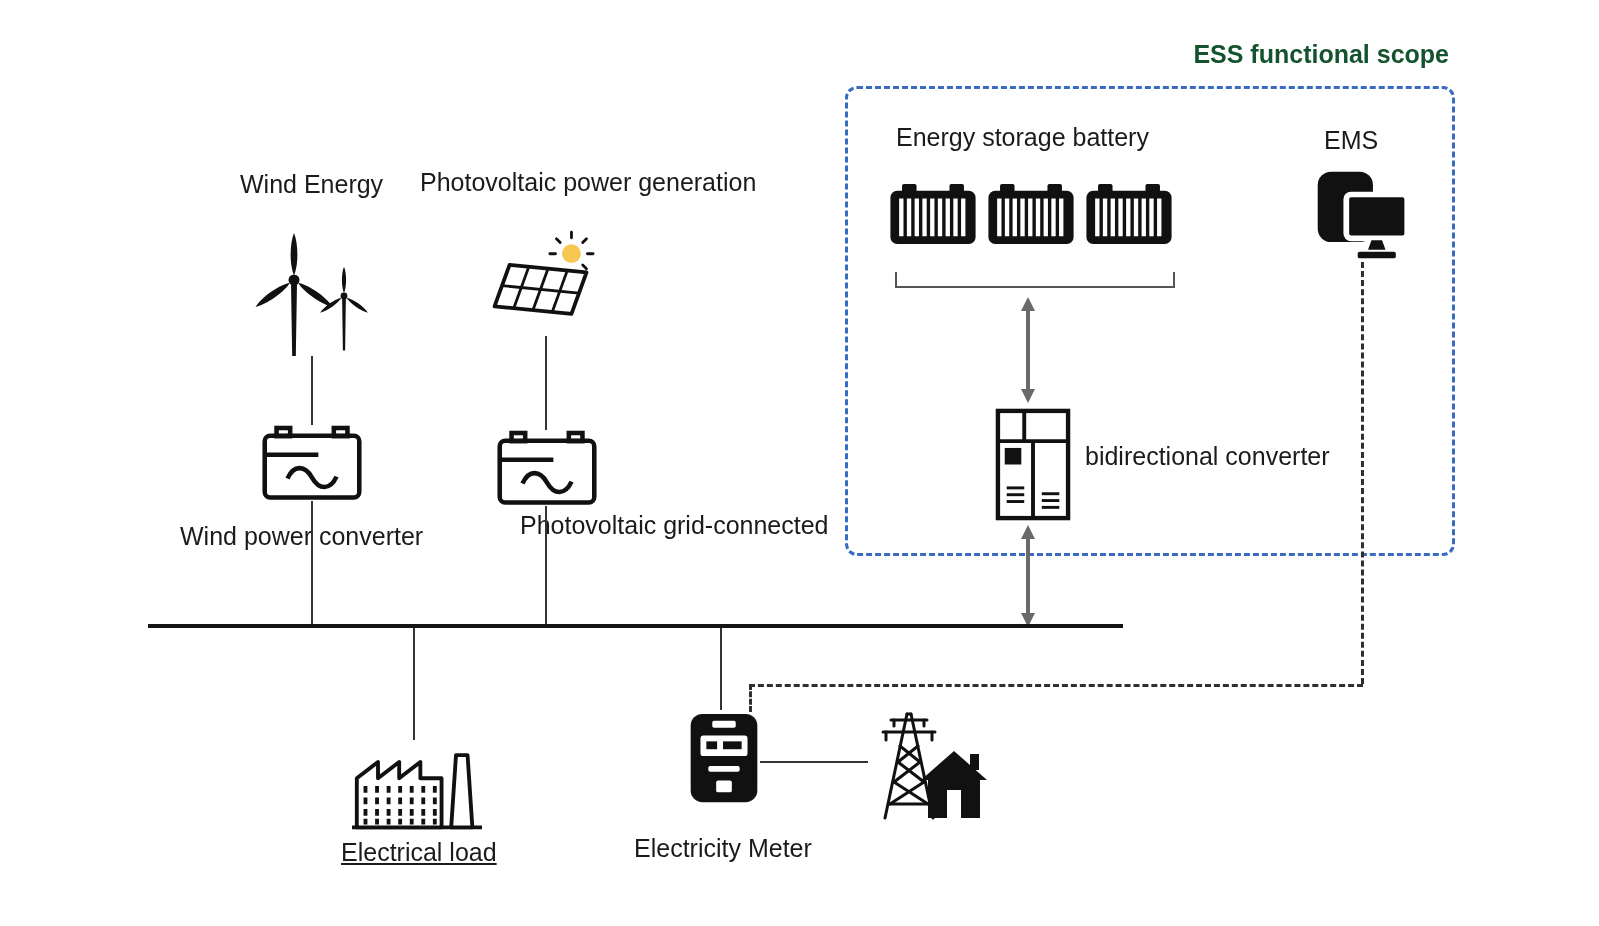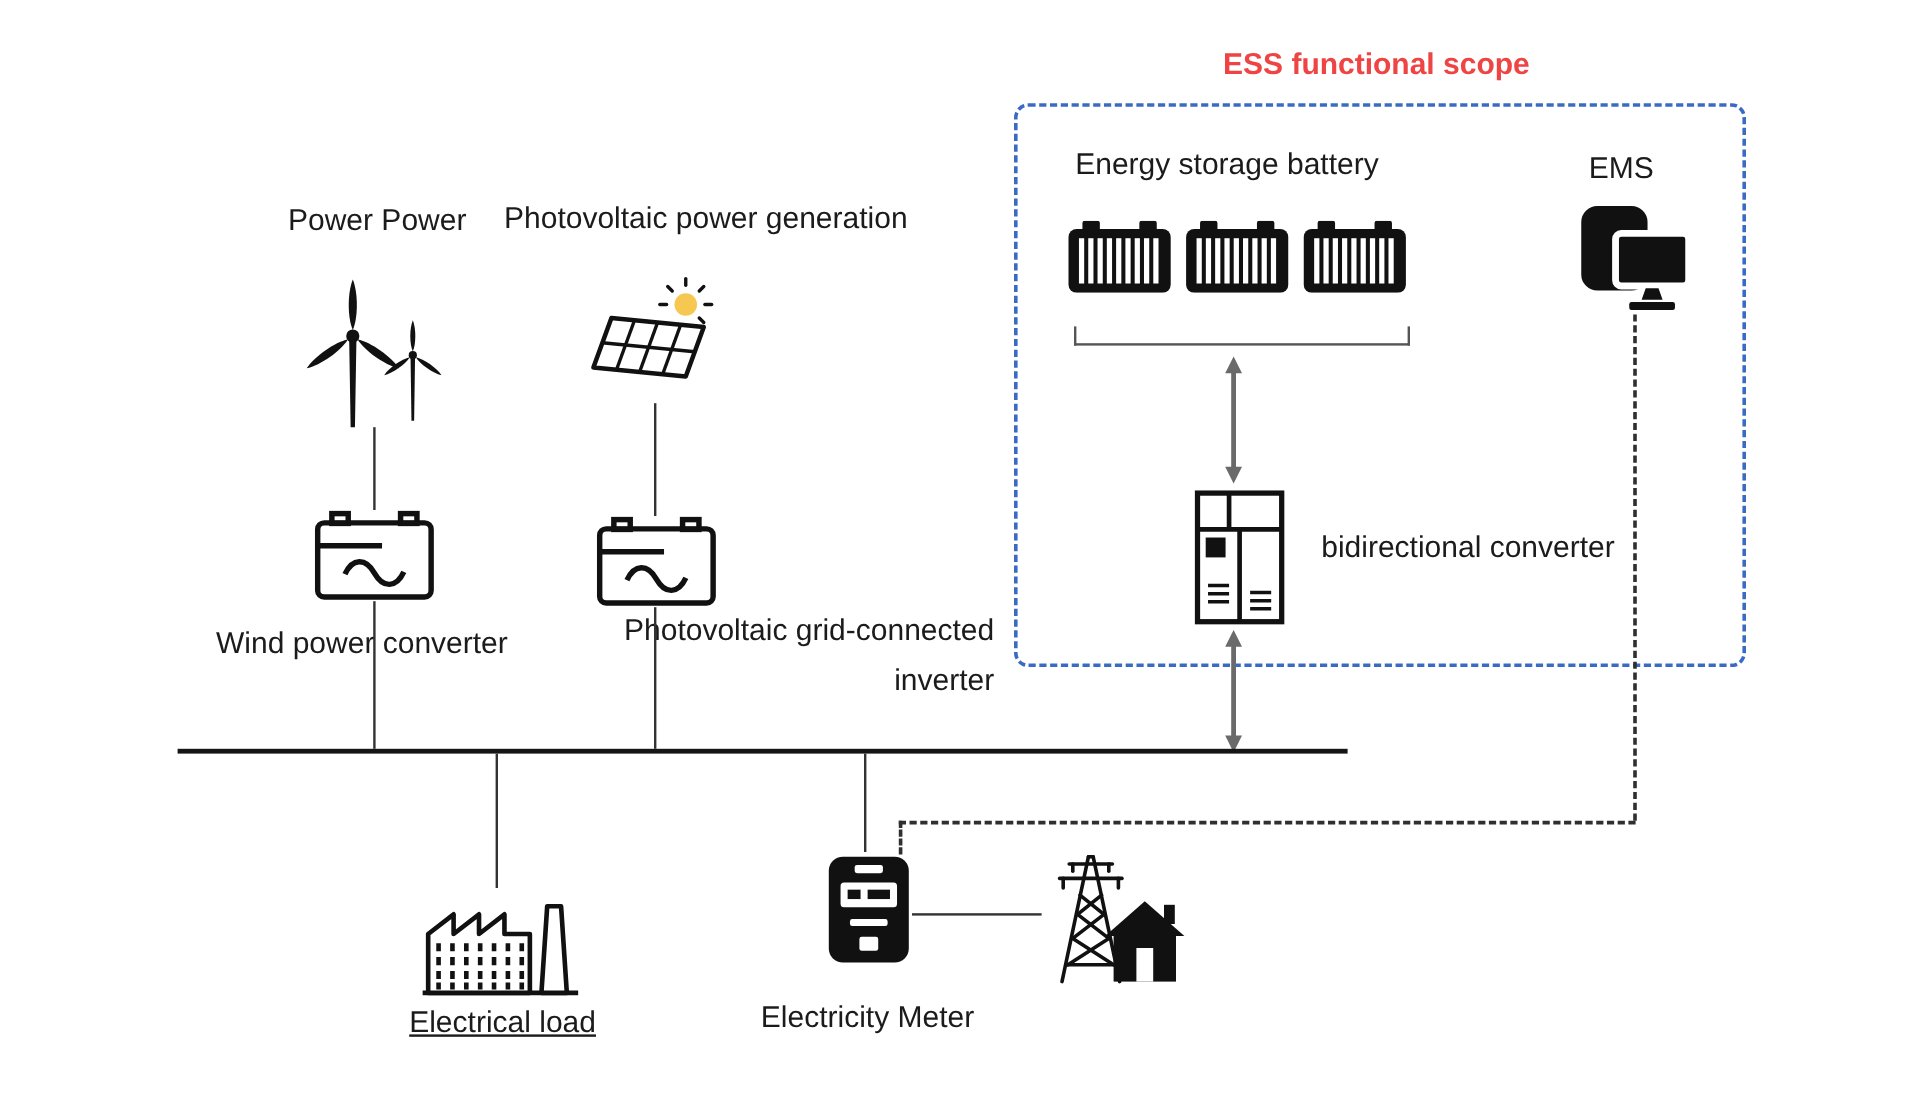--- a/index.html
+++ b/index.html
@@ -6,22 +6,22 @@
   .stage {
     position:relative; width:1599px; height:926px; background:#ffffff;
     font-family:"Liberation Sans", sans-serif; color:#1b1b1b; overflow:hidden;
   }
   .abs { position:absolute; }
   .label {
     position:absolute; font-size:25px; line-height:1.3; white-space:nowrap; color:#1b1b1b;text-align:right;
   }
   .label.two-line div { white-space:nowrap; }
   .ess-title {
-    position:absolute; left:845px; top:40px; width:604px; text-align:center;
-    font-size:25px; color:#ef4444; font-weight:600;
+    position:absolute; left:845px; top:40px; width:604px; text-align:right;
+    font-size:25px; color:#14532d; font-weight:600;
   }
   .ess-box {
     position:absolute; left:845px; top:86px; width:604px; height:464px;
     border:3px dashed #3a6bc4; border-radius:12px;
   }
   .vline { position:absolute; width:0; border-left:2px solid #333; }
   .hline { position:absolute; height:0; border-top:2px solid #333; }
   .busline { position:absolute; left:148px; top:624px; width:975px; height:0; border-top:4px solid #151515; }
   .dash-v { position:absolute; width:0; border-left:3px dashed #2f2f2f; }
   .dash-h { position:absolute; height:0; border-top:3px dashed #2f2f2f; }
@@ -32,31 +32,30 @@
   svg { display:block; }
 </style>
 </head>
 <body>
 
 <div class="stage">
 
   <div class="ess-title">ESS functional scope</div>
   <div class="ess-box"></div>
 
-  <div class="label" style="left:240px; top:168px;">Power Power</div>
+  <div class="label" style="left:240px; top:168px;">Wind Energy</div>
   <div class="label" style="left:420px; top:166px;">Photovoltaic power generation</div>
   <div class="label" style="left:180px; top:520px;">Wind power converter</div>
   <div class="label two-line" style="left:474px; top:509px;margin-left:46px;">
     <div>Photovoltaic grid-connected</div>
-    <div style="margin-top:9px;">inverter</div>
   </div>
   <div class="label" style="left:896px; top:121px;">Energy storage battery</div>
   <div class="label" style="left:1324px; top:124px;">EMS</div>
   <div class="label two-line" style="left:1085px; top:431px;">
-    <div style="margin-top:9px;margin-left:16px;">bidirectional converter</div>
+    <div style="margin-top:9px;">bidirectional converter</div>
   </div>
   <div class="label" style="left:341px; top:836px;text-decoration:underline;">Electrical load</div>
   <div class="label" style="left:634px; top:832px;">Electricity Meter</div>
 
   <div class="abs" style="left:252px; top:222px;">
     <svg width="120" height="136" viewBox="0 0 120 136">
       <g fill="#111">
         <g transform="translate(42,58)">
           <path d="M0,-5 C-4.5,-15 -4.5,-36 0,-47 C4.5,-36 4.5,-15 0,-5 Z"></path>
           <path d="M0,-5 C-4.5,-15 -4.5,-36 0,-47 C4.5,-36 4.5,-15 0,-5 Z" transform="rotate(125)"></path>

